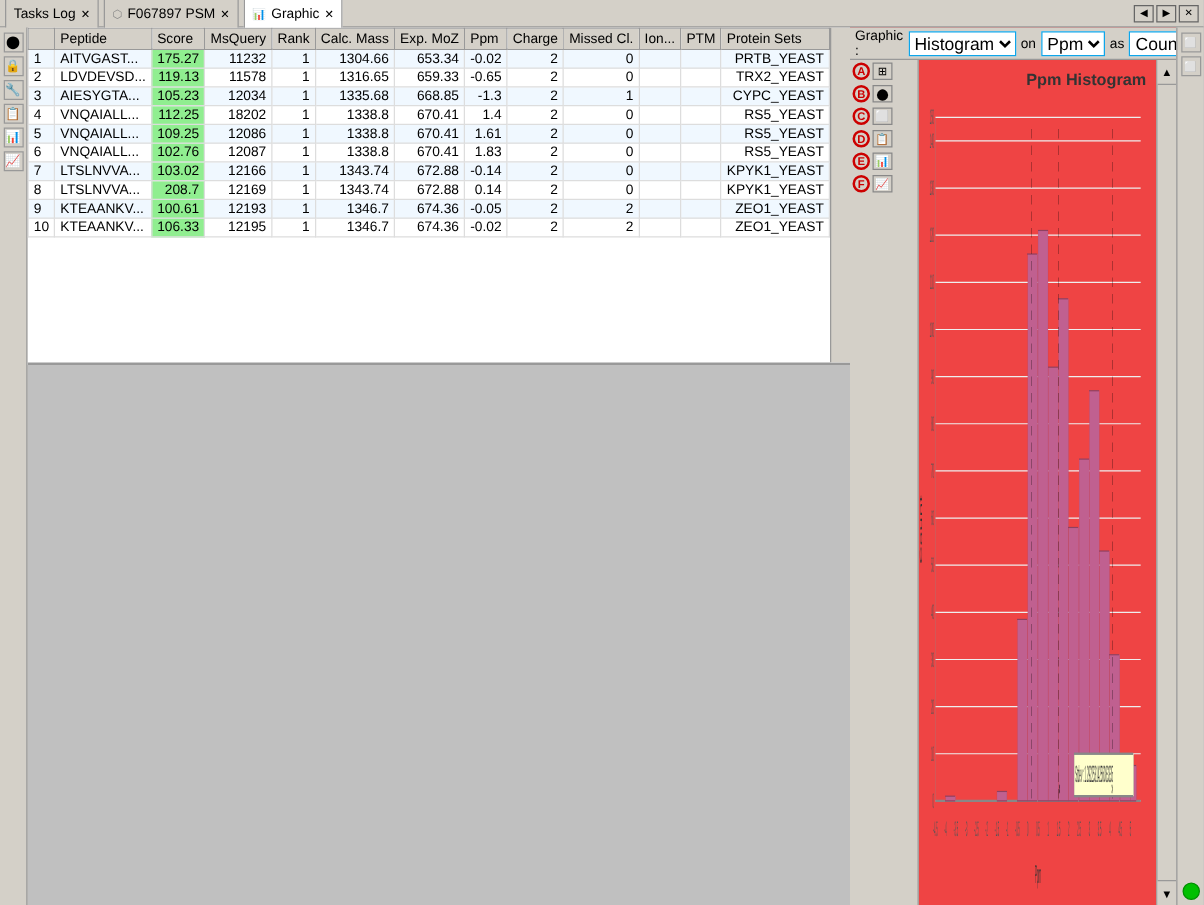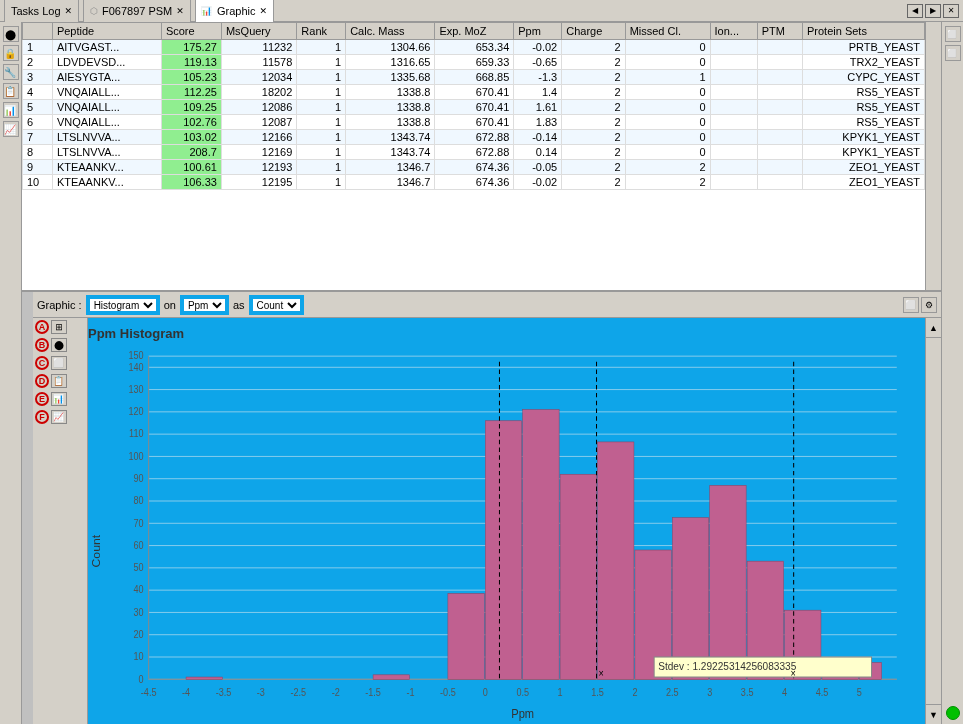--- a/index.html
+++ b/index.html
@@ -33,53 +33,53 @@
     .title-bar-btn { width: 16px; height: 14px; background: #d4d0c8; border: 1px solid #666; font-size: 8px; display: flex; align-items: center; justify-content: center; cursor: pointer; }
 
     
     .main-container { display: flex; width: 963px; height: 702px; }
 
     
     .sidebar { width: 22px; background: #d4d0c8; border-right: 1px solid #999; display: flex; flex-direction: column; align-items: center; padding: 4px 2px; gap: 3px; }
     .sidebar-icon { width: 16px; height: 16px; display: flex; align-items: center; justify-content: center; font-size: 10px; cursor: pointer; border: 1px solid #999; background: #d4d0c8; }
 
     
-    .content { flex: 1; display: flex; flex-direction: column; overflow: hidden; }
+    .content { flex: 1; display: flex; flex-direction: row; overflow: hidden; }
 
     
     .table-area { height: 270px; overflow: hidden; border-bottom: 2px solid #999; background: #fff; display: flex; }
     .table-wrapper { flex: 1; overflow: auto; }
     .table-scrollbar { width: 16px; background: #d4d0c8; border-left: 1px solid #999; }
 
     table { width: 100%; border-collapse: collapse; font-size: 11px; }
     thead th { background: #d4d0c8; border: 1px solid #999; padding: 2px 4px; text-align: left; white-space: nowrap; font-weight: normal; position: sticky; top: 0; }
     tbody tr td { border: 1px solid #ddd; padding: 1px 4px; white-space: nowrap; }
     tbody tr:nth-child(odd) { background: #f0f8ff; }
     tbody tr:nth-child(even) { background: #fff; }
     .score-cell { background: #90ee90 !important; text-align: right; }
     .num-cell { text-align: right; }
 
     
-    .graphic-panel { flex: 1; background: #0ea5e9; display: flex; flex-direction: column; overflow: hidden; margin-left: 11px; }
+    .graphic-panel { flex: 1; background: #ef4444; display: flex; flex-direction: column; overflow: hidden; }
     .graphic-toolbar { display: flex; align-items: center; background: #d4d0c8; border-bottom: 1px solid #999; height: 26px; padding: 2px 4px; gap: 4px; }
     .graphic-toolbar label { font-size: 11px; }
-    .graphic-toolbar select { font-size: 10px; height: 20px; border: 4px solid #0ea5e9; background: #fff; }
+    .graphic-toolbar select { font-size: 14px; height: 20px; border: 1px solid #0ea5e9; background: #fff; }
     .graphic-toolbar span { font-size: 11px; }
     .graphic-toolbar-icons { margin-left: auto; display: flex; gap: 2px; }
 
     
     .graphic-body { display: flex; flex: 1; overflow: hidden; }
     .left-labels { width: 55px; background: #d4d0c8; border-right: 1px solid #999; display: flex; flex-direction: column; align-items: flex-start; padding: 2px; gap: 4px; }
     .left-label-item { display: flex; align-items: center; gap: 2px; }
     .left-label-circle { width: 14px; height: 14px; border: 2px solid #c00; border-radius: 50%; display: flex; align-items: center; justify-content: center; font-size: 9px; color: #c00; font-weight: bold; }
     .left-label-icon { width: 16px; height: 14px; background: #d4d0c8; border: 1px solid #888; display: flex; align-items: center; justify-content: center; font-size: 9px; cursor: pointer; }
 
     
     .chart-container { flex: 1; padding: 8px 8px 8px 0; position: relative; overflow: hidden; }
-    .chart-title { text-align: left; font-size: 13px; font-weight: bold; color: #333; margin-bottom: 4px; }
+    .chart-title { text-align: right; font-size: 13px; font-weight: bold; color: #333; margin-bottom: 4px; }
 
     
     svg.histogram { width: 100%; height: 100%; }
 
     
     .right-scroll { width: 16px; background: #d4d0c8; border-left: 1px solid #999; display: flex; flex-direction: column; }
   </style>
 </head>
 <body>
 

